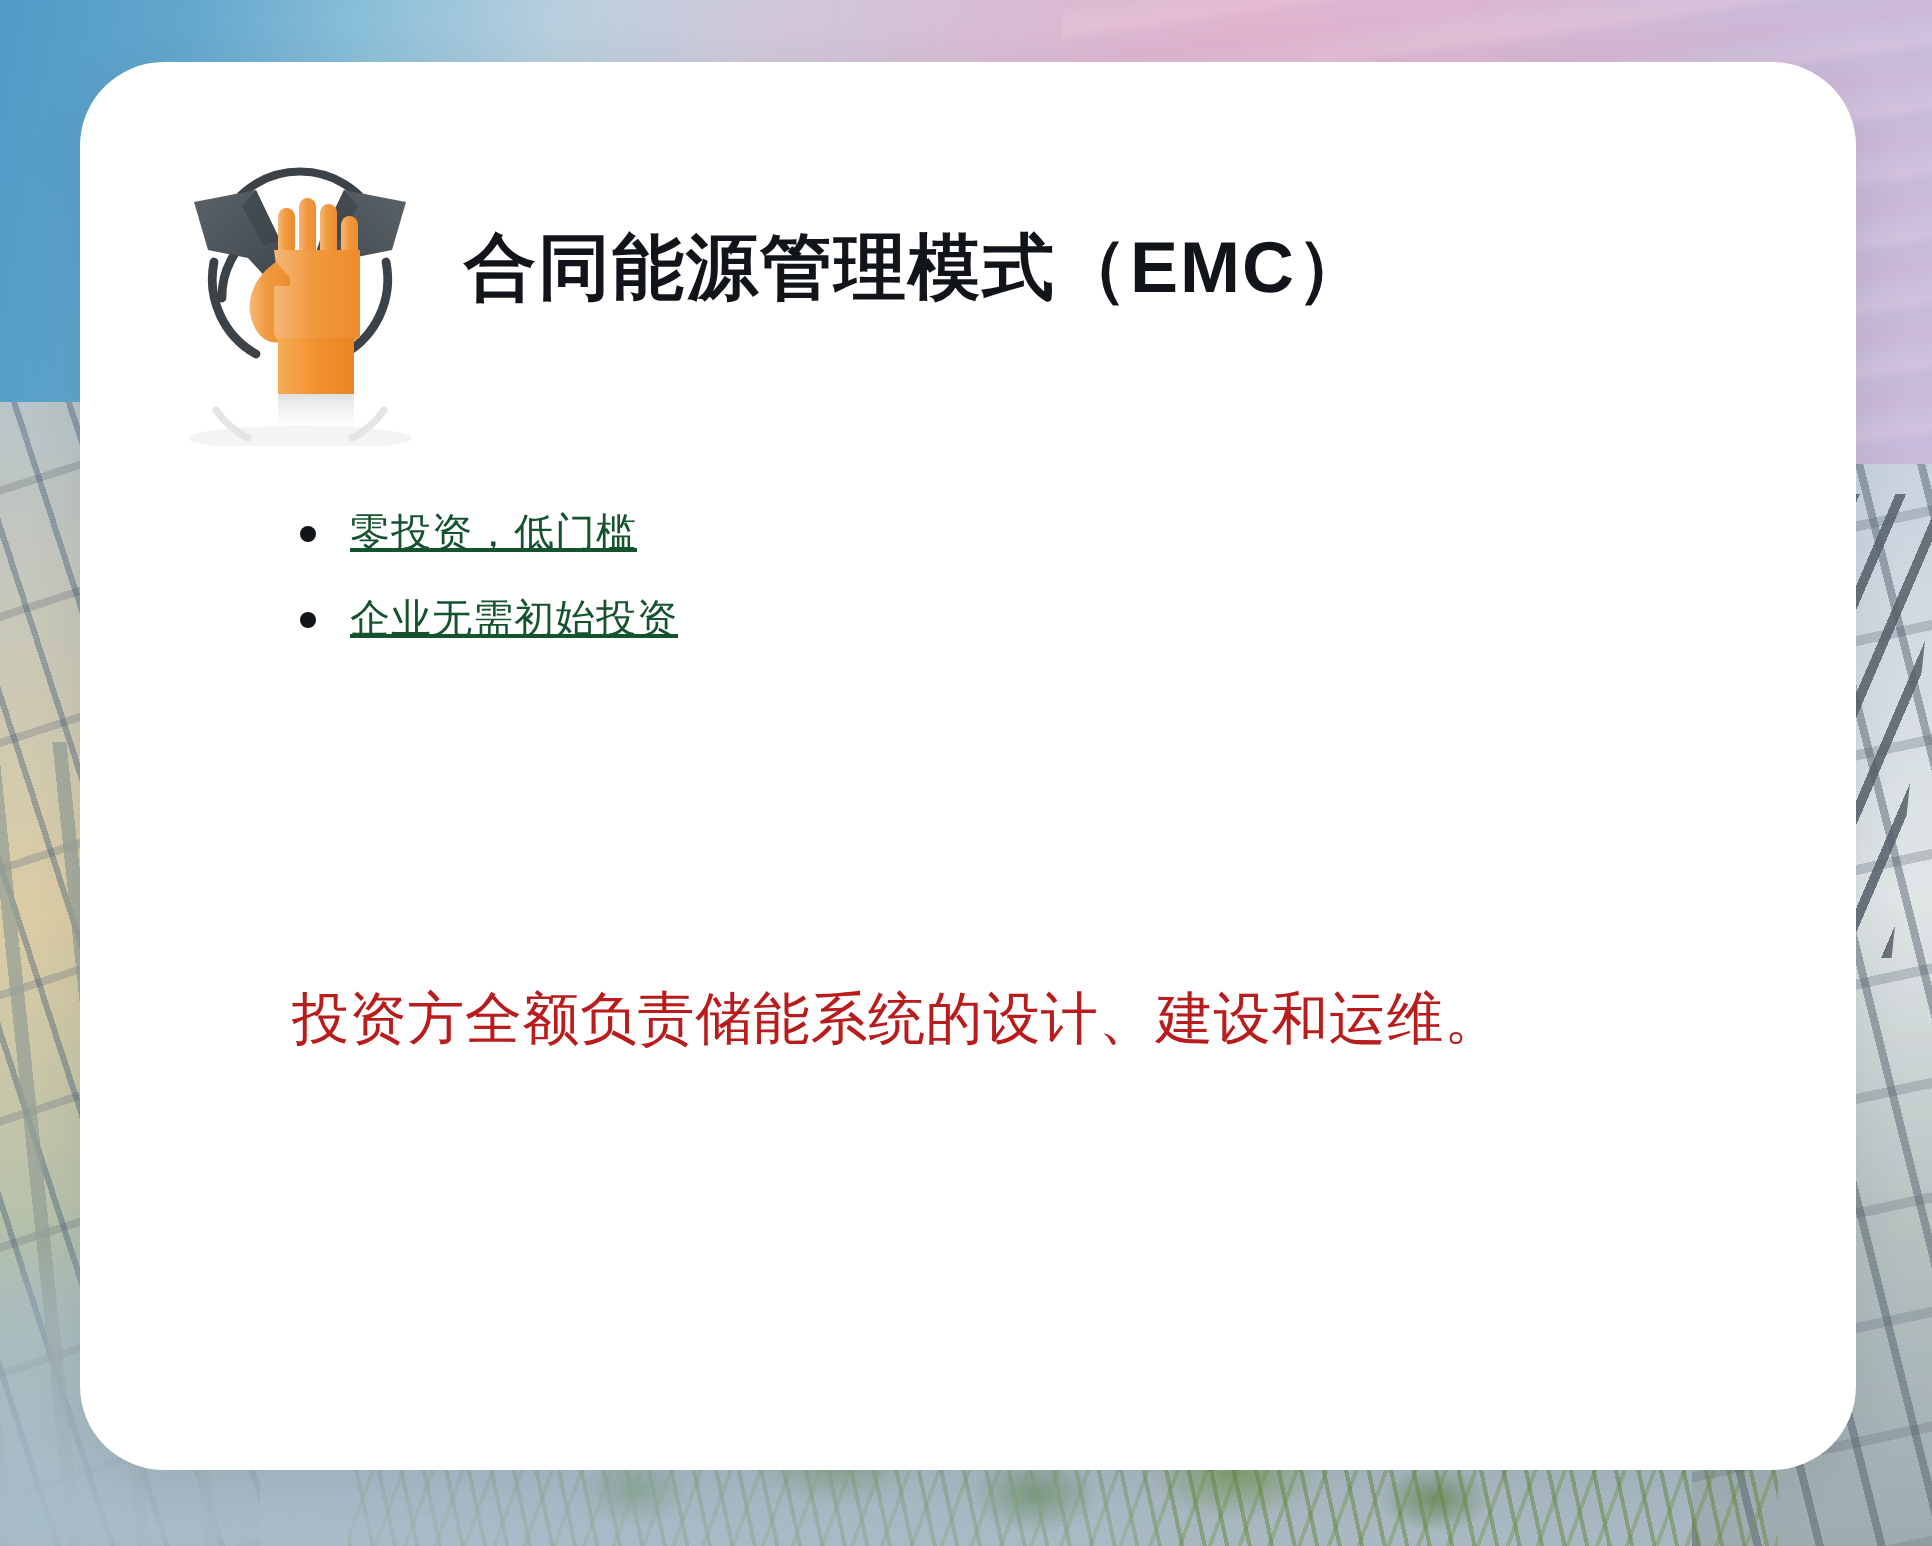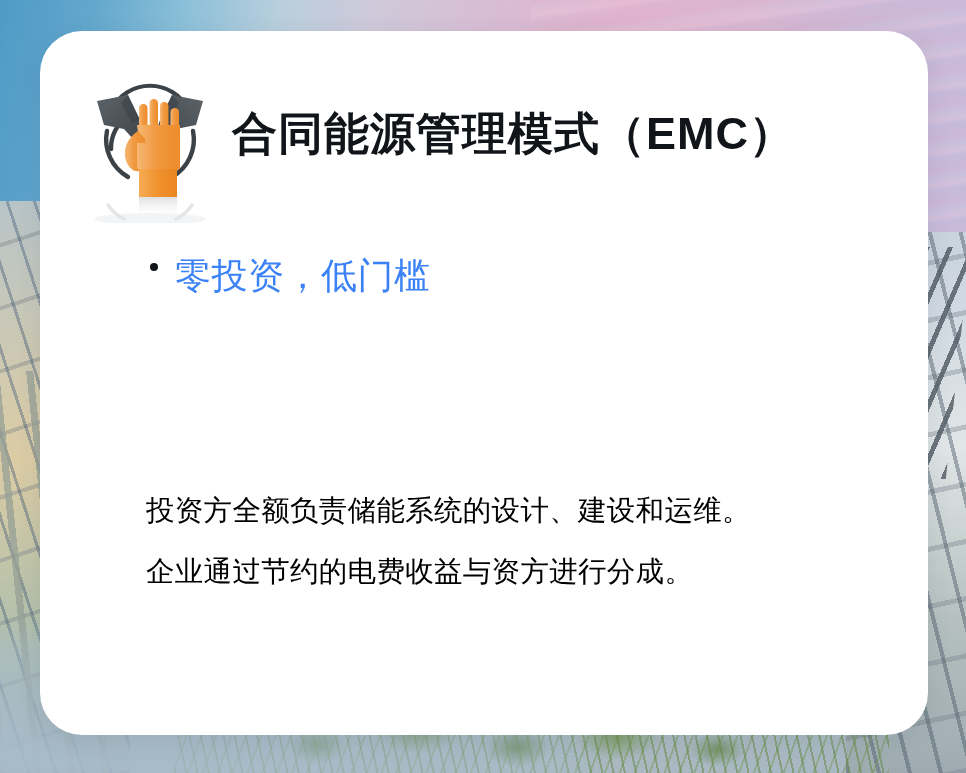--- a/index.html
+++ b/index.html
@@ -191,21 +191,21 @@
 
   .logo-icon {
     width: 124px;
     height: 150px;
     position: relative;
     flex: 0 0 auto;
   }
   .logo-icon svg { display: block; }
 
   .title {
-    font-size: 45px;
+    font-size: 36px;
     font-weight: 700;
     letter-spacing: 1px;
     color: #111418;
     white-space: nowrap;
     margin-left: 20px;
     margin-bottom: 28px;
     font-family: "Liberation Sans", "DejaVu Sans", sans-serif;
   }
 
   
@@ -223,35 +223,36 @@
   .bullet-dot {
     width: 8px;
     height: 8px;
     border-radius: 50%;
     background: #111418;
     flex: 0 0 auto;
     margin-top: 7px;
     margin-right: 17px;
   }
   .bullet-text {
-    font-size: 36px;
-    color: #3b82f6;
+    font-size: 20px;
+    color: #14532d;
     line-height: 1.12;
     letter-spacing: 0.5px;
+    text-decoration: underline;
   }
 
   
   .paras {
     position: absolute;
     left: 106px;
     top: 464px;
   }
   .para {
     font-size: 28.5px;
-    color: #000000;
+    color: #b91c1c;
     line-height: 1.1;
     letter-spacing: 0.3px;
     margin-bottom: 30px;
     white-space: nowrap;
   }
 </style>
 </head>
 <body>
 
 <div class="bg-photo">
@@ -333,20 +334,23 @@
     </div>
 
     <div class="title">合同能源管理模式（EMC）</div>
   </div>
 
   <ul class="bullets">
     <li class="bullet-item">
       <span class="bullet-dot"></span>
       <span class="bullet-text">零投资，低门槛</span>
     </li>
+    <li class="bullet-item">
+      <span class="bullet-dot"></span>
+      <span class="bullet-text">企业无需初始投资</span>
+    </li>
   </ul>
 
   <div class="paras">
     <p class="para">投资方全额负责储能系统的设计、建设和运维。</p>
-    <p class="para">企业通过节约的电费收益与资方进行分成。</p>
   </div>
 
 </div>
 
 </body></html>

